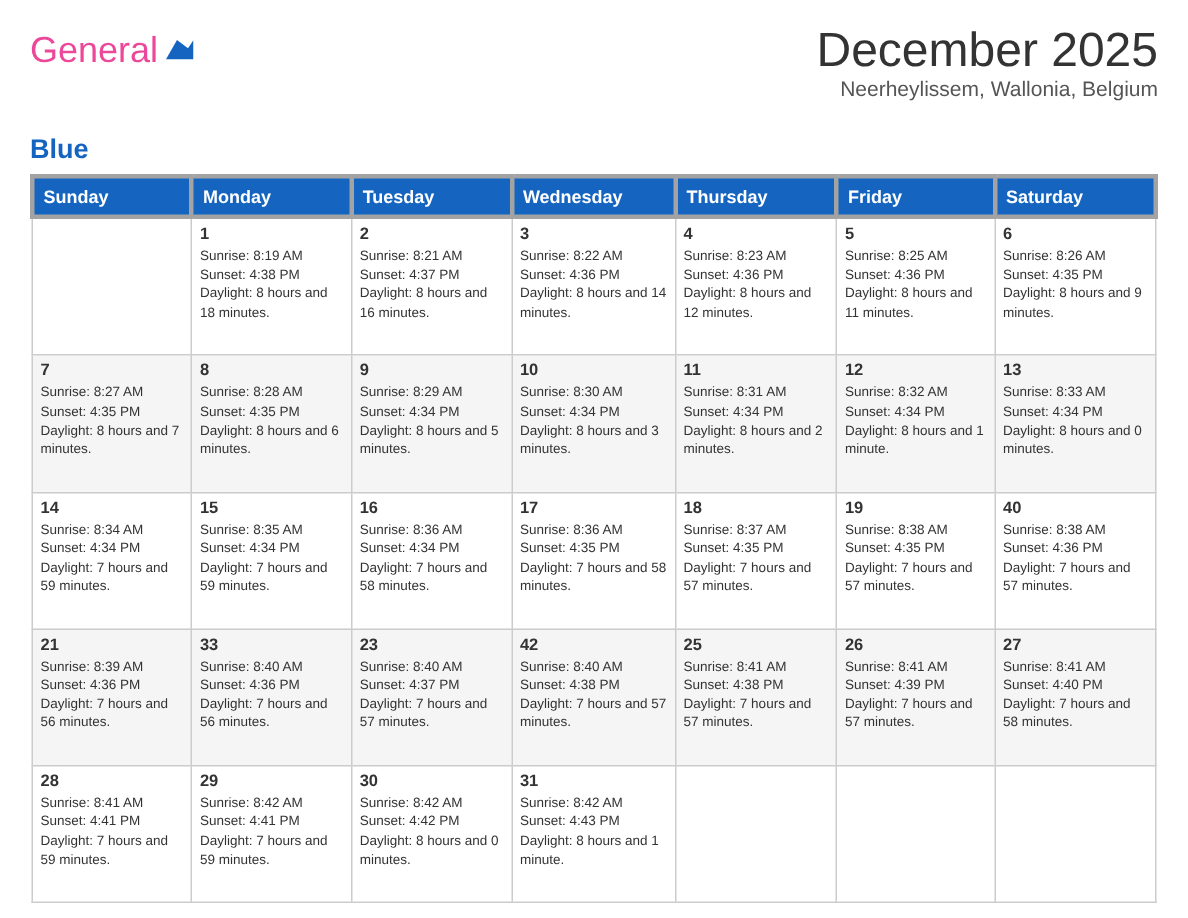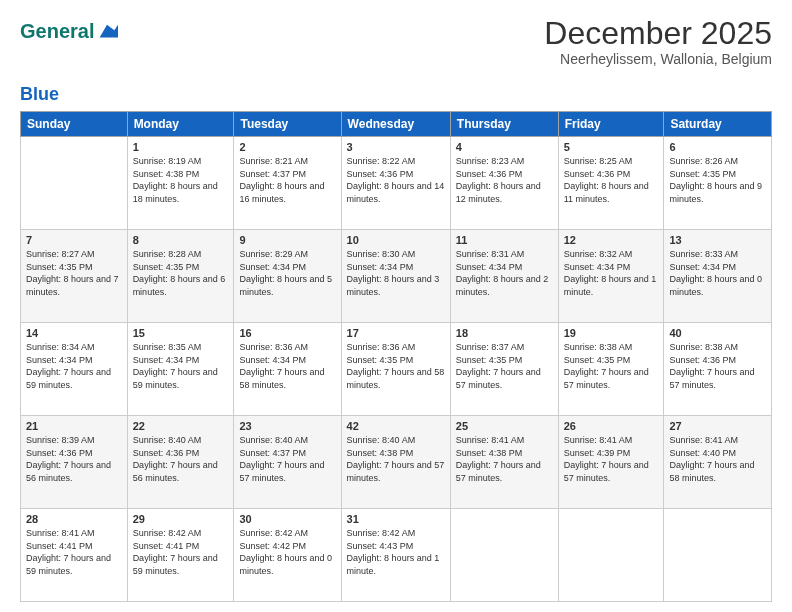--- a/index.html
+++ b/index.html
@@ -27,23 +27,23 @@
       display: flex;
       flex-direction: column;
       align-items: flex-start;
       margin-top: 4px;
     }
     .logo-text {
       display: flex;
       align-items: center;
     }
     .logo-general {
-      font-size: 20px;
-      font-weight: bold;
-      color: #0f766e;
+      font-size: 24px;
+      font-weight: normal;
+      color: #ec4899;
     }
     .logo-blue {
       font-size: 18px;
       font-weight: bold;
       color: #1565c0;
       margin-top: 41px;
     }
     .logo-icon {
       width: 22px;
       height: 22px;
@@ -68,21 +68,21 @@
       border-collapse: collapse;
       flex: 1;
     }
     .calendar th {
       background: #1565c0;
       color: #fff;
       font-size: 12px;
       font-weight: bold;
       padding: 5px 6px;
       text-align: left;
-      border: 1px solid #a3a3a3;
+      border: 3px solid #a3a3a3;
     }
     .calendar td {
       border: 1px solid #ccc;
       vertical-align: top;
       padding: 4px 5px;
       font-size: 9.5px;
       color: #333;
       width: 113px;
       min-height: 80px;
     }
@@ -223,21 +223,21 @@
             <span class="day-num">40</span>
             <div class="day-info">Sunrise: 8:38 AM<br>Sunset: 4:36 PM<br>Daylight: 7 hours and 57 minutes.</div>
           </td>
         </tr>
         <tr>
           <td>
             <span class="day-num">21</span>
             <div class="day-info">Sunrise: 8:39 AM<br>Sunset: 4:36 PM<br>Daylight: 7 hours and 56 minutes.</div>
           </td>
           <td>
-            <span class="day-num">22</span>
+            <span class="day-num">33</span>
             <div class="day-info">Sunrise: 8:40 AM<br>Sunset: 4:36 PM<br>Daylight: 7 hours and 56 minutes.</div>
           </td>
           <td>
             <span class="day-num">23</span>
             <div class="day-info">Sunrise: 8:40 AM<br>Sunset: 4:37 PM<br>Daylight: 7 hours and 57 minutes.</div>
           </td>
           <td>
             <span class="day-num">42</span>
             <div class="day-info">Sunrise: 8:40 AM<br>Sunset: 4:38 PM<br>Daylight: 7 hours and 57 minutes.</div>
           </td>

